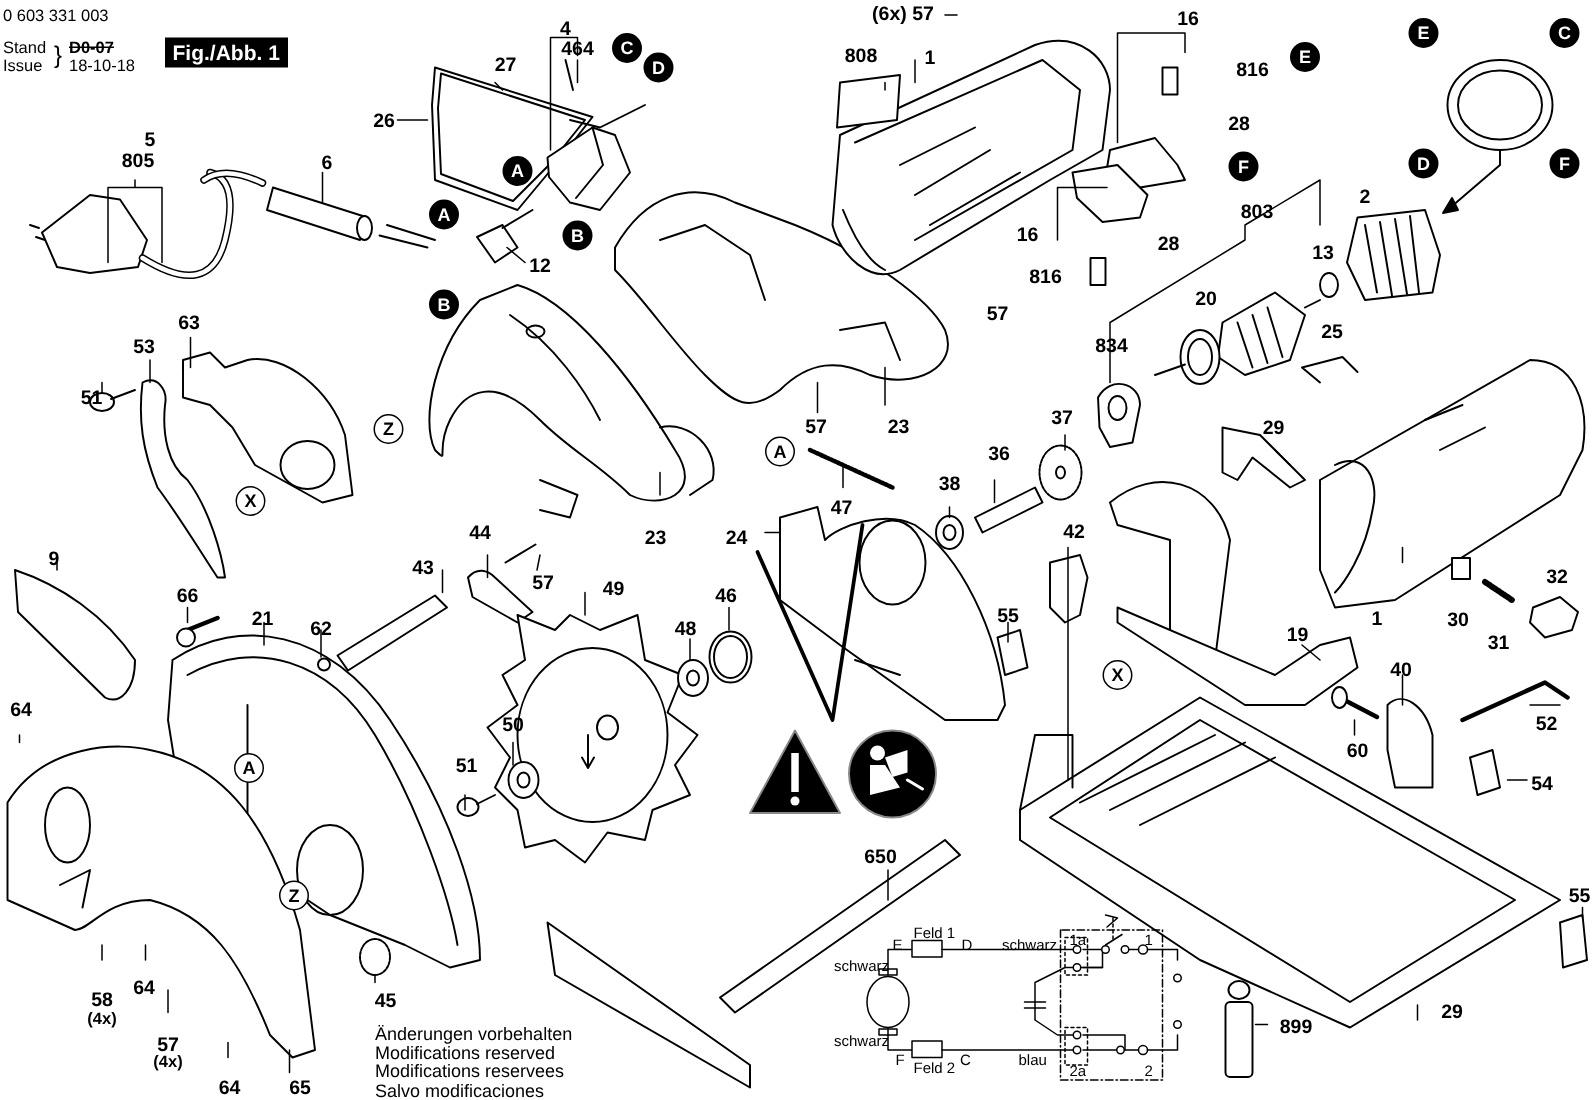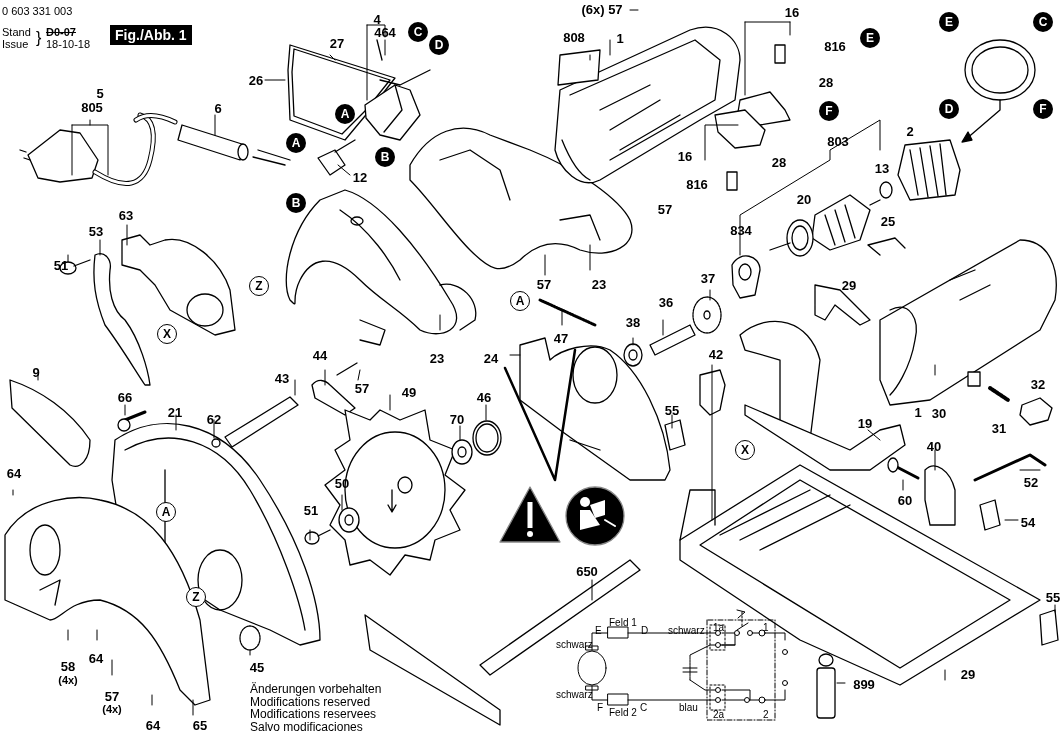--- a/index.html
+++ b/index.html
@@ -338,35 +338,35 @@
   <div class="lbl" style="left:599px;top:284px">23</div>
   <div class="lbl" style="left:708px;top:278px">37</div>
   <div class="lbl" style="left:849px;top:285px">29</div>
   <div class="lbl" style="left:666px;top:302px">36</div>
   <div class="lbl" style="left:633px;top:322px">38</div>
   <div class="lbl" style="left:561px;top:338px">47</div>
   <div class="lbl" style="left:491px;top:358px">24</div>
   <div class="lbl" style="left:716px;top:354px">42</div>
   <div class="lbl" style="left:918px;top:412px">1</div>
   <div class="lbl" style="left:1038px;top:384px">32</div>
-  <div class="lbl" style="left:939px;top:413px">30</div>
+  <div class="lbl" style="left:972px;top:413px">30</div>
   <div class="lbl" style="left:999px;top:428px">31</div>
   <div class="lbl" style="left:96px;top:231px">53</div>
   <div class="lbl" style="left:126px;top:215px">63</div>
   <div class="lbl" style="left:61px;top:265px">51</div>
   <div class="lbl" style="left:437px;top:358px">23</div>
   <div class="lbl" style="left:320px;top:355px">44</div>
   <div class="lbl" style="left:282px;top:378px">43</div>
   <div class="lbl" style="left:362px;top:388px">57</div>
   <div class="lbl" style="left:409px;top:392px">49</div>
   <div class="lbl" style="left:36px;top:372px">9</div>
   <div class="lbl" style="left:125px;top:397px">66</div>
   <div class="lbl" style="left:175px;top:412px">21</div>
   <div class="lbl" style="left:214px;top:419px">62</div>
-  <div class="lbl" style="left:457px;top:419px">70</div>
+  <div class="lbl" style="left:457px;top:419px">48</div>
   <div class="lbl" style="left:484px;top:397px">46</div>
   <div class="lbl" style="left:672px;top:410px">55</div>
   <div class="lbl" style="left:865px;top:423px">19</div>
   <div class="lbl" style="left:934px;top:446px">40</div>
   <div class="lbl" style="left:1031px;top:482px">52</div>
   <div class="lbl" style="left:905px;top:500px">60</div>
   <div class="lbl" style="left:1028px;top:522px">54</div>
   <div class="lbl" style="left:14px;top:473px">64</div>
   <div class="lbl" style="left:342px;top:483px">50</div>
   <div class="lbl" style="left:311px;top:510px">51</div>

